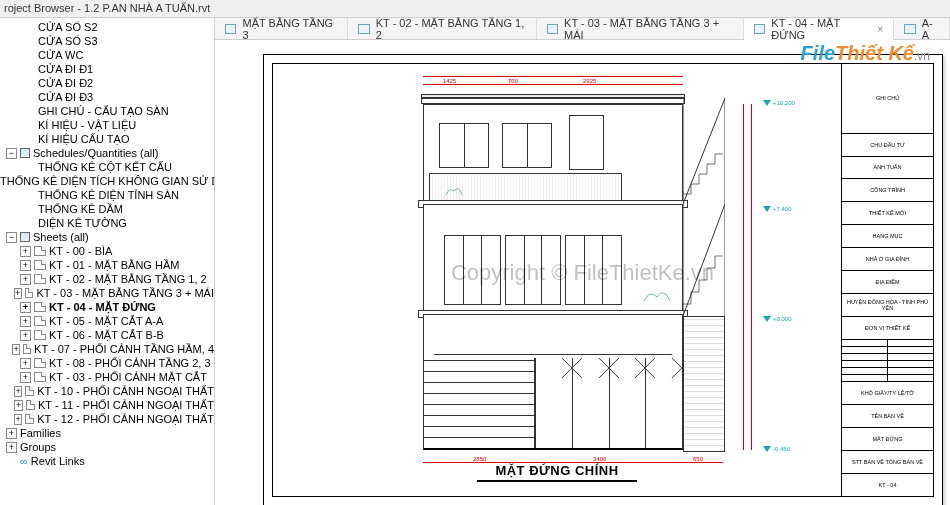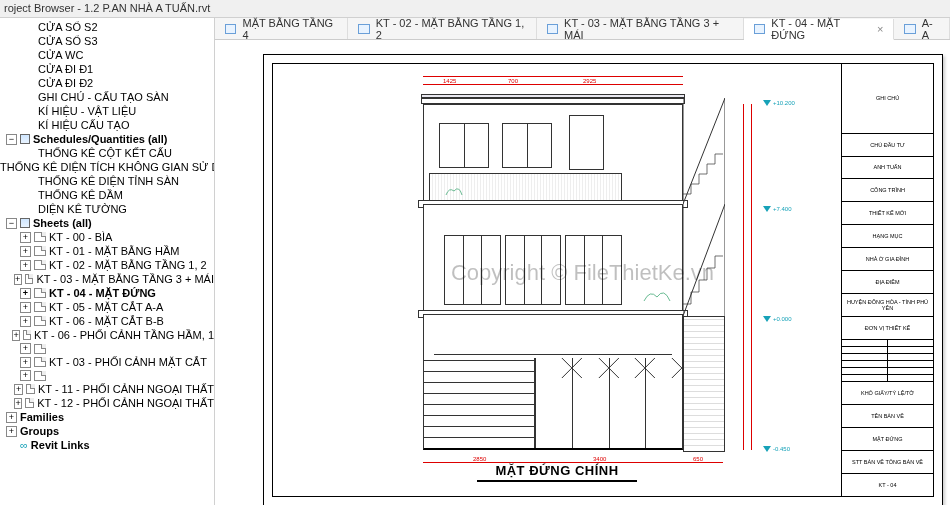--- a/index.html
+++ b/index.html
@@ -12,21 +12,21 @@
 .main { display: flex; flex: 1; min-height: 0; }
 
 .sidebar { width: 215px; border-right: 1px solid #d0d0d0; overflow-y: auto; background: #fff; font-size: 11px; }
 .tree { padding: 2px 0; }
 .tree-item { display: flex; align-items: center; padding: 1px 0; cursor: pointer; white-space: nowrap; }
 .tree-item.bold { font-weight: bold; }
 .tree-item .indent { display: inline-block; }
 .tree-item .exp { width: 11px; height: 11px; display: inline-flex; align-items: center; justify-content: center; border: 1px solid #888; font-size: 9px; line-height: 1; margin-right: 3px; background: #fff; }
 .tree-item .exp.none { border: none; }
 .tree-item .label { color: #000; text-align: right; }
-.tree-item.cat .label { color: #000; font-weight: bold; }
+.tree-item.cat .label { color: #000; }
 .tree-item.cat { }
 .tree-item .icon-sheet { width: 12px; height: 10px; background: #fff; border: 1px solid #888; margin-right: 3px; position: relative; }
 .tree-item .icon-sheet::after { content: ""; position: absolute; right: -1px; top: -1px; width: 4px; height: 4px; background: #eee; border-left: 1px solid #888; border-bottom: 1px solid #888; }
 .tree-item .icon-box { width: 10px; height: 10px; border: 1px solid #666; margin-right: 3px; background: linear-gradient(#cfe6ff,#e8f3ff); }
 
 .content { flex: 1; display: flex; flex-direction: column; min-width: 0; }
 
 .tabs { display: flex; height: 22px; background: #f5f5f5; border-bottom: 1px solid #ccc; font-size: 11px; }
 .tab { display: flex; align-items: center; padding: 0 10px; border-right: 1px solid #ddd; gap: 6px; color: #333; cursor: pointer; }
 .tab.active { background: #fff; border-bottom: 1px solid #fff; position: relative; top: 1px; }
@@ -130,20 +130,24 @@
         <div class="tree-item">
             <span class="indent" style="width:38px"></span>
             <span class="label">CỬA ĐI Đ1</span>
           </div>
         <div class="tree-item">
             <span class="indent" style="width:38px"></span>
             <span class="label">CỬA ĐI Đ2</span>
           </div>
         <div class="tree-item">
             <span class="indent" style="width:38px"></span>
+            <span class="label">CỬA ĐI Đ3</span>
+          </div>
+        <div class="tree-item">
+            <span class="indent" style="width:38px"></span>
             <span class="label">GHI CHÚ - CẤU TẠO SÀN</span>
           </div>
         <div class="tree-item">
             <span class="indent" style="width:38px"></span>
             <span class="label">KÍ HIỆU - VẬT LIỆU</span>
           </div>
         <div class="tree-item">
             <span class="indent" style="width:38px"></span>
             <span class="label">KÍ HIỆU CẤU TẠO</span>
           </div>
@@ -220,37 +224,39 @@
         <div class="tree-item">
             <span class="indent" style="width:20px"></span>
             <span class="exp">+</span>
             <span class="icon-sheet"></span>
             <span class="label">KT - 06 - MẶT CẮT B-B</span>
           </div>
         <div class="tree-item">
             <span class="indent" style="width:20px"></span>
             <span class="exp">+</span>
             <span class="icon-sheet"></span>
-            <span class="label">KT - 06 - PHỐI CẢNH TẦNG HẦM, 1</span>
-          </div>
-        <div class="tree-item">
-            <span class="indent" style="width:20px"></span>
-            <span class="exp">+</span>
-            <span class="icon-sheet"></span>
+            <span class="label">KT - 07 - PHỐI CẢNH TẦNG HẦM, 4</span>
+          </div>
+        <div class="tree-item">
+            <span class="indent" style="width:20px"></span>
+            <span class="exp">+</span>
+            <span class="icon-sheet"></span>
+            <span class="label">KT - 08 - PHỐI CẢNH TẦNG 2, 3</span>
           </div>
         <div class="tree-item">
             <span class="indent" style="width:20px"></span>
             <span class="exp">+</span>
             <span class="icon-sheet"></span>
             <span class="label">KT - 03 - PHỐI CẢNH MẶT CẮT</span>
           </div>
         <div class="tree-item">
             <span class="indent" style="width:20px"></span>
             <span class="exp">+</span>
             <span class="icon-sheet"></span>
+            <span class="label">KT - 10 - PHỐI CẢNH NGOẠI THẤT</span>
           </div>
         <div class="tree-item">
             <span class="indent" style="width:20px"></span>
             <span class="exp">+</span>
             <span class="icon-sheet"></span>
             <span class="label">KT - 11 - PHỐI CẢNH NGOẠI THẤT</span>
           </div>
         <div class="tree-item">
             <span class="indent" style="width:20px"></span>
             <span class="exp">+</span>
@@ -274,21 +280,21 @@
             <span style="color:#17a2b8;margin-right:3px">∞</span>
             <span class="label">Revit Links</span>
           </div>
       </div>
     </div>
 
     <div class="content">
       <div class="tabs">
         <div class="tab">
             <span class="tab-icon"></span>
-            <span>MẶT BẰNG TẦNG 4</span>
+            <span>MẶT BẰNG TẦNG 3</span>
           </div>
         <div class="tab">
             <span class="tab-icon"></span>
             <span>KT - 02 - MẶT BẰNG TẦNG 1, 2</span>
           </div>
         <div class="tab">
             <span class="tab-icon"></span>
             <span>KT - 03 - MẶT BẰNG TẦNG 3 + MÁI</span>
           </div>
         <div class="tab active">
@@ -443,16 +449,19 @@
               <div class="tb-row short">KHỔ GIẤY/TỶ LỆ/TỜ</div>
               <div class="tb-row short">TÊN BẢN VẼ</div>
               <div class="tb-row short">MẶT ĐỨNG</div>
               <div class="tb-row short">STT BẢN VẼ  TỔNG BẢN VẼ</div>
               <div class="tb-row short last">KT - 04</div>
             </div>
           </div>
         </div>
 
         <div class="watermark">Copyright © FileThietKe.vn</div>
+        <div class="watermark-logo">
+          <span class="f">File</span><span class="t">Thiết</span><span class="f"> </span><span class="t">Kế</span><span class="vn">.vn</span>
+        </div>
       </div>
     </div>
   </div>
 </div>
 
 </body></html>

